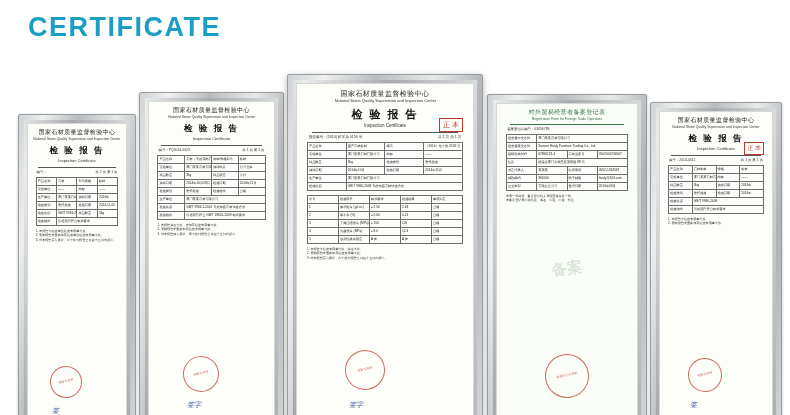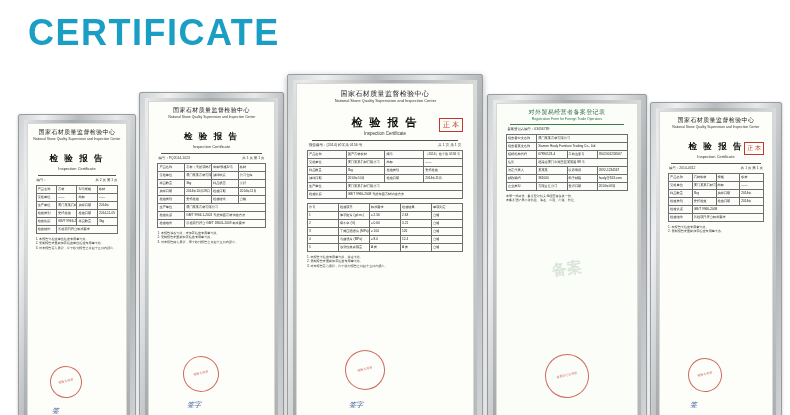--- a/index.html
+++ b/index.html
@@ -11,21 +11,21 @@
     height: 415px;
     background: #ffffff;
     font-family: "Liberation Sans", sans-serif;
     overflow: hidden;
     position: relative;
   }
   #page-title {
     position: absolute;
     left: 28px;
     top: 12px;
-    font-size: 36px;
+    font-size: 27px;
     font-weight: bold;
     letter-spacing: 1.5px;
     color: #1a9ec4;
     font-family: "Liberation Sans", sans-serif;
   }
   .gallery {
     position: absolute;
     left: 0;
     top: 52px;
     width: 790px;
@@ -81,21 +81,21 @@
     white-space: nowrap;
     text-align: center;
     line-height: 1.35;
     transform: scale(0.95);
   }
   .doc-title-cn {
     font-size: 8.5px;
     font-weight: bold;
     letter-spacing: 2px;
     color: #111;
-    margin-top: 11px;
+    margin-top: 3px;
     text-align: right;
   }
   .doc-title-en {
     font-size: 4px;
     color: #333;
     text-align: center;
     margin-top: 1px;
     margin-bottom: 2px;
   }
   .rule {

